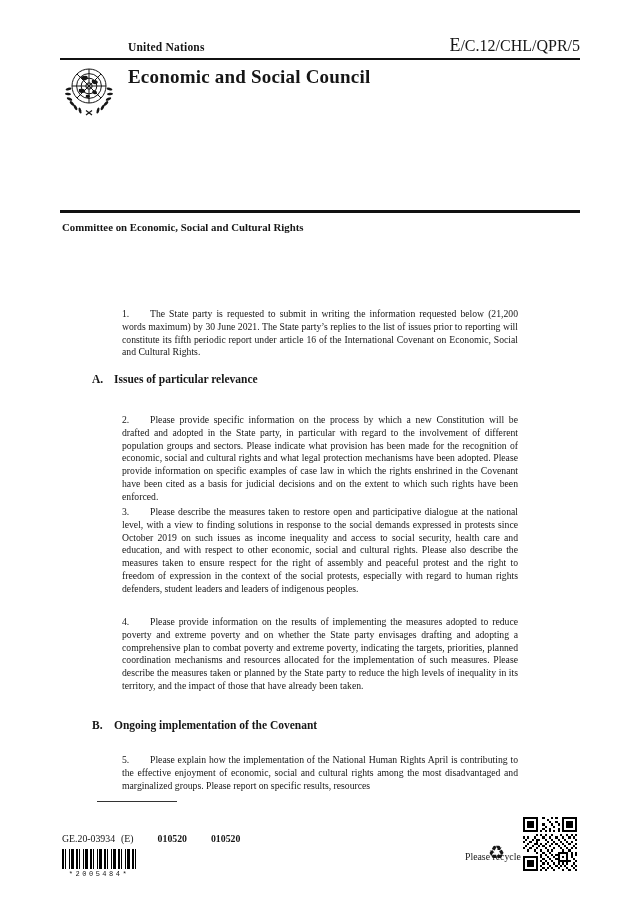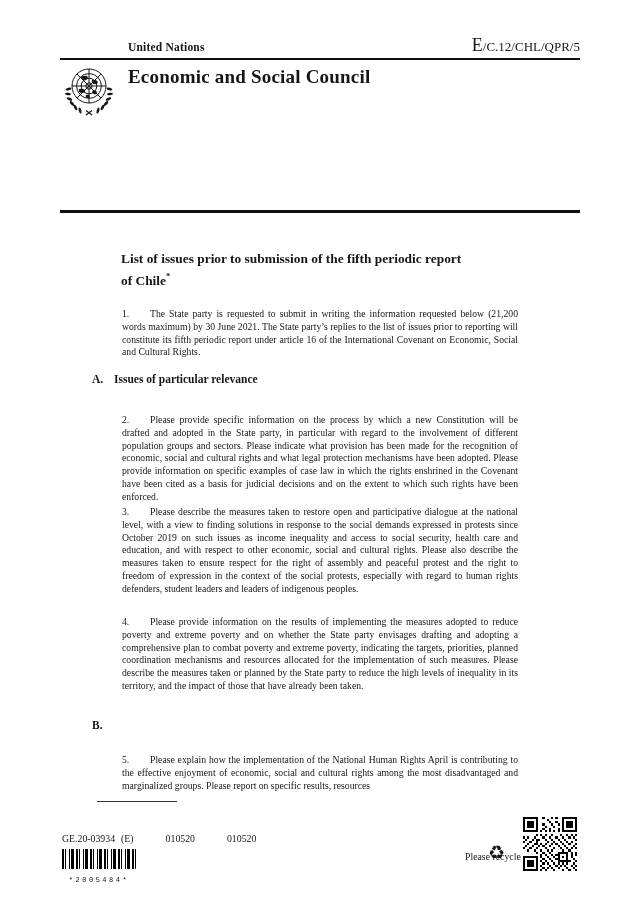--- a/index.html
+++ b/index.html
@@ -6,21 +6,21 @@
   .page{
     position:relative;width:640px;height:905px;background:#ffffff;
     font-family:"Liberation Serif", serif;color:#161616;overflow:hidden;
   }
   .abs{position:absolute;}
 
   
   .org-name{left:128px;top:41px;font-size:11.5px;font-weight:bold;letter-spacing:.2px;font-family:Liberation Serif, serif;}
   .doc-symbol{top:36px;right:60px;display:flex;align-items:baseline;font-family:"Liberation Serif",serif;}
   .doc-symbol .sym-e{font-size:18px;line-height:18px;}
-  .doc-symbol .sym-rest{font-size:13px;}
+  .doc-symbol .sym-rest{font-size:16px;}
   .rule1{left:60px;top:58px;width:520px;height:2px;background:#111;}
   .rule2{left:60px;top:210px;width:520px;height:3px;background:#111;}
 
   .emblem{left:59px;top:62px;width:60px;height:58px;}
   .council-title{left:128px;top:66px;font-size:19px;font-weight:bold;letter-spacing:.2px;}
   .distr-block{left:427px;top:79px;width:160px;font-size:9.6px;line-height:12.7px;}
 
   .committee-name{left:62px;top:221px;font-size:10.8px;font-weight:bold;}
 
   .doc-title{left:121px;top:250px;width:370px;font-size:13.4px;font-weight:bold;line-height:17.5px;}
@@ -32,34 +32,34 @@
   .sec-letter{left:92px;font-size:11.5px;font-weight:bold;}
   .sec-heading{left:114px;font-size:11.5px;font-weight:bold;}
 
   .fn-rule{left:97px;top:801px;width:80px;height:1px;background:#333;}
   .footnote{left:97px;top:807px;width:424px;font-size:8.8px;line-height:11px;}
   .footnote .fn-marker{display:inline-block;width:6px;margin-left:12px;font-size:8.8px;vertical-align:1px;}
   .footnote .fn-gap{display:inline-block;width:8px;}
 
   .ge-line{left:62px;top:833px;font-size:9.8px;}
   .ge-line .lang-code{margin-left:6px;}
-  .ge-line .print-code{margin-left:32px;}
+  .ge-line .print-code{margin-left:24px;font-weight:bold;}
 
   .barcode{left:62px;top:849px;width:74px;}
   .barcode .bars{
     height:20px;width:74px;
     background:repeating-linear-gradient(90deg,
       #000 0px,#000 2px,#fff 2px,#fff 3px,
       #000 3px,#000 4px,#fff 4px,#fff 7px,
       #000 7px,#000 8px,#fff 8px,#fff 9px,
       #000 9px,#000 12px,#fff 12px,#fff 14px);
   }
   .barcode .bc-text{
     font-family:"Liberation Mono",monospace;font-size:7px;letter-spacing:2.5px;
-    text-align:center;margin-top:7px;white-space:nowrap;
+    text-align:center;margin-top:1px;white-space:nowrap;
   }
 
   .recycle-label{left:426px;top:851px;font-size:9.8px;font-weight:normal;margin-left:39px;}
   .recycle-icon{left:488px;top:841px;font-size:19px;font-family:"DejaVu Sans",sans-serif;color:#161616;}
 
   .qr{left:523px;top:817px;width:54px;height:54px;}
 </style>
 </head>
 <body>
 
@@ -102,25 +102,22 @@
       <ellipse cx="39" cy="48.5" rx="3" ry="1.3" transform="rotate(-75 39 48.5)"></ellipse>
     </g>
     <path d="M27,53 L33,48.5 M33,53 L27,48.5" stroke="#161616" stroke-width="1.2" fill="none"></path>
   </svg>
 
   <div class="abs council-title">Economic and Social Council</div>
 
 
   <div class="abs rule2"></div>
 
+  <div class="abs committee-name">Committee on Economic, Social and Cultural Rights</div>
 
-  <div class="abs doc-title">
-    <span>List of issues prior to submission of the fifth periodic report</span><br>
-    <span>of Chile</span><sup>*</sup>
-  </div>
 
   <p class="abs para" style="top:298px">
     <span class="pnum">1.</span><span>The State party is requested to submit in writing the information requested below (21,200 words maximum) by 30 June 2021. The State party’s replies to the list of issues prior to reporting will constitute its fifth periodic report under article 16 of the International Covenant on Economic, Social and Cultural Rights.</span>
   </p>
 
   <div class="abs sec-letter" style="top:373px">A.</div>
   <div class="abs sec-heading" style="top:373px">Issues of particular relevance</div>
 
   <p class="abs para" style="top:404px">
     <span class="pnum">2.</span><span>Please provide specific information on the process by which a new Constitution will be drafted and adopted in the State party, in particular with regard to the involvement of different population groups and sectors. Please indicate what provision has been made for the recognition of economic, social and cultural rights and what legal protection mechanisms have been adopted. Please provide information on specific examples of case law in which the rights enshrined in the Covenant have been cited as a basis for judicial decisions and on the extent to which such rights have been enforced.</span>
@@ -128,20 +125,21 @@
 
   <p class="abs para" style="top:496px">
     <span class="pnum">3.</span><span>Please describe the measures taken to restore open and participative dialogue at the national level, with a view to finding solutions in response to the social demands expressed in protests since October 2019 on such issues as income inequality and access to social security, health care and education, and with respect to other economic, social and cultural rights. Please also describe the measures taken to ensure respect for the right of assembly and peaceful protest and the right to freedom of expression in the context of the social protests, especially with regard to human rights defenders, student leaders and leaders of indigenous peoples.</span>
   </p>
 
   <p class="abs para" style="top:606px">
     <span class="pnum">4.</span><span>Please provide information on the results of implementing the measures adopted to reduce poverty and extreme poverty and on whether the State party envisages drafting and adopting a comprehensive plan to combat poverty and extreme poverty, indicating the targets, priorities, planned coordination mechanisms and resources allocated for the implementation of such measures. Please describe the measures taken or planned by the State party to reduce the high levels of inequality in its territory, and the impact of those that have already been taken.</span>
   </p>
 
   <div class="abs sec-letter" style="top:719px">B.</div>
+  <div class="abs sec-heading" style="top:719px">Ongoing implementation of the Covenant</div>
 
   <p class="abs para" style="top:744px">
     <span class="pnum">5.</span><span>Please explain how the implementation of the National Human Rights April is contributing to the effective enjoyment of economic, social and cultural rights among the most disadvantaged and marginalized groups. Please report on specific results, resources</span>
   </p>
 
   <div class="abs fn-rule"></div>
 
   <div class="abs ge-line">
     <span>GE.20-03934</span><span class="lang-code">(E)</span><span class="print-code">010520</span><span class="print-code">010520</span>
   </div>

